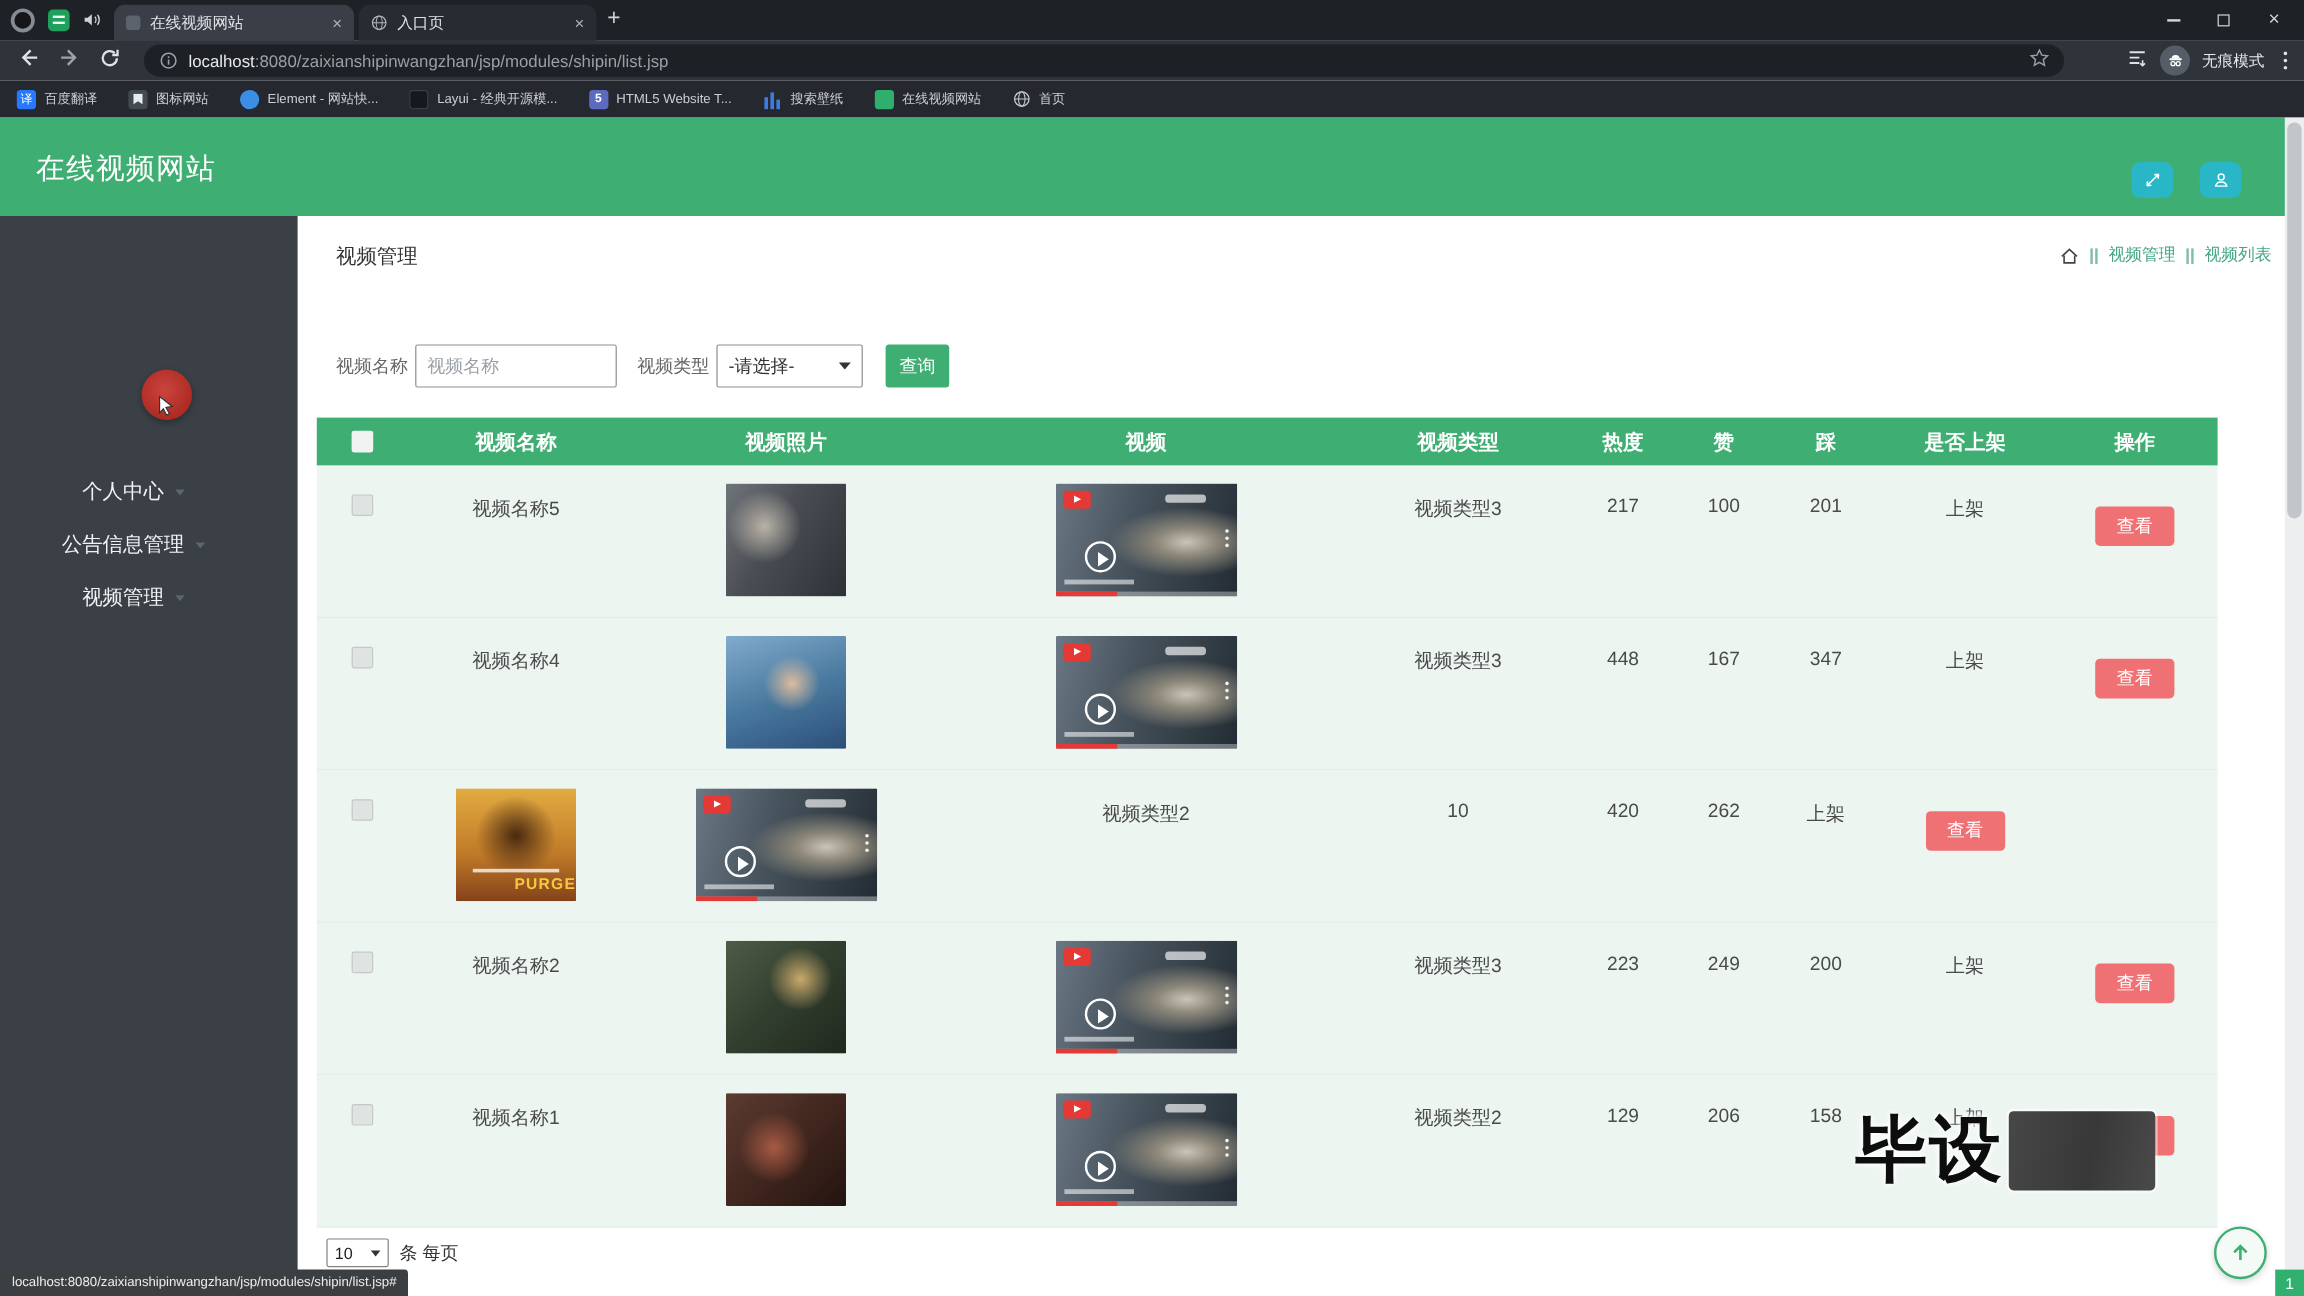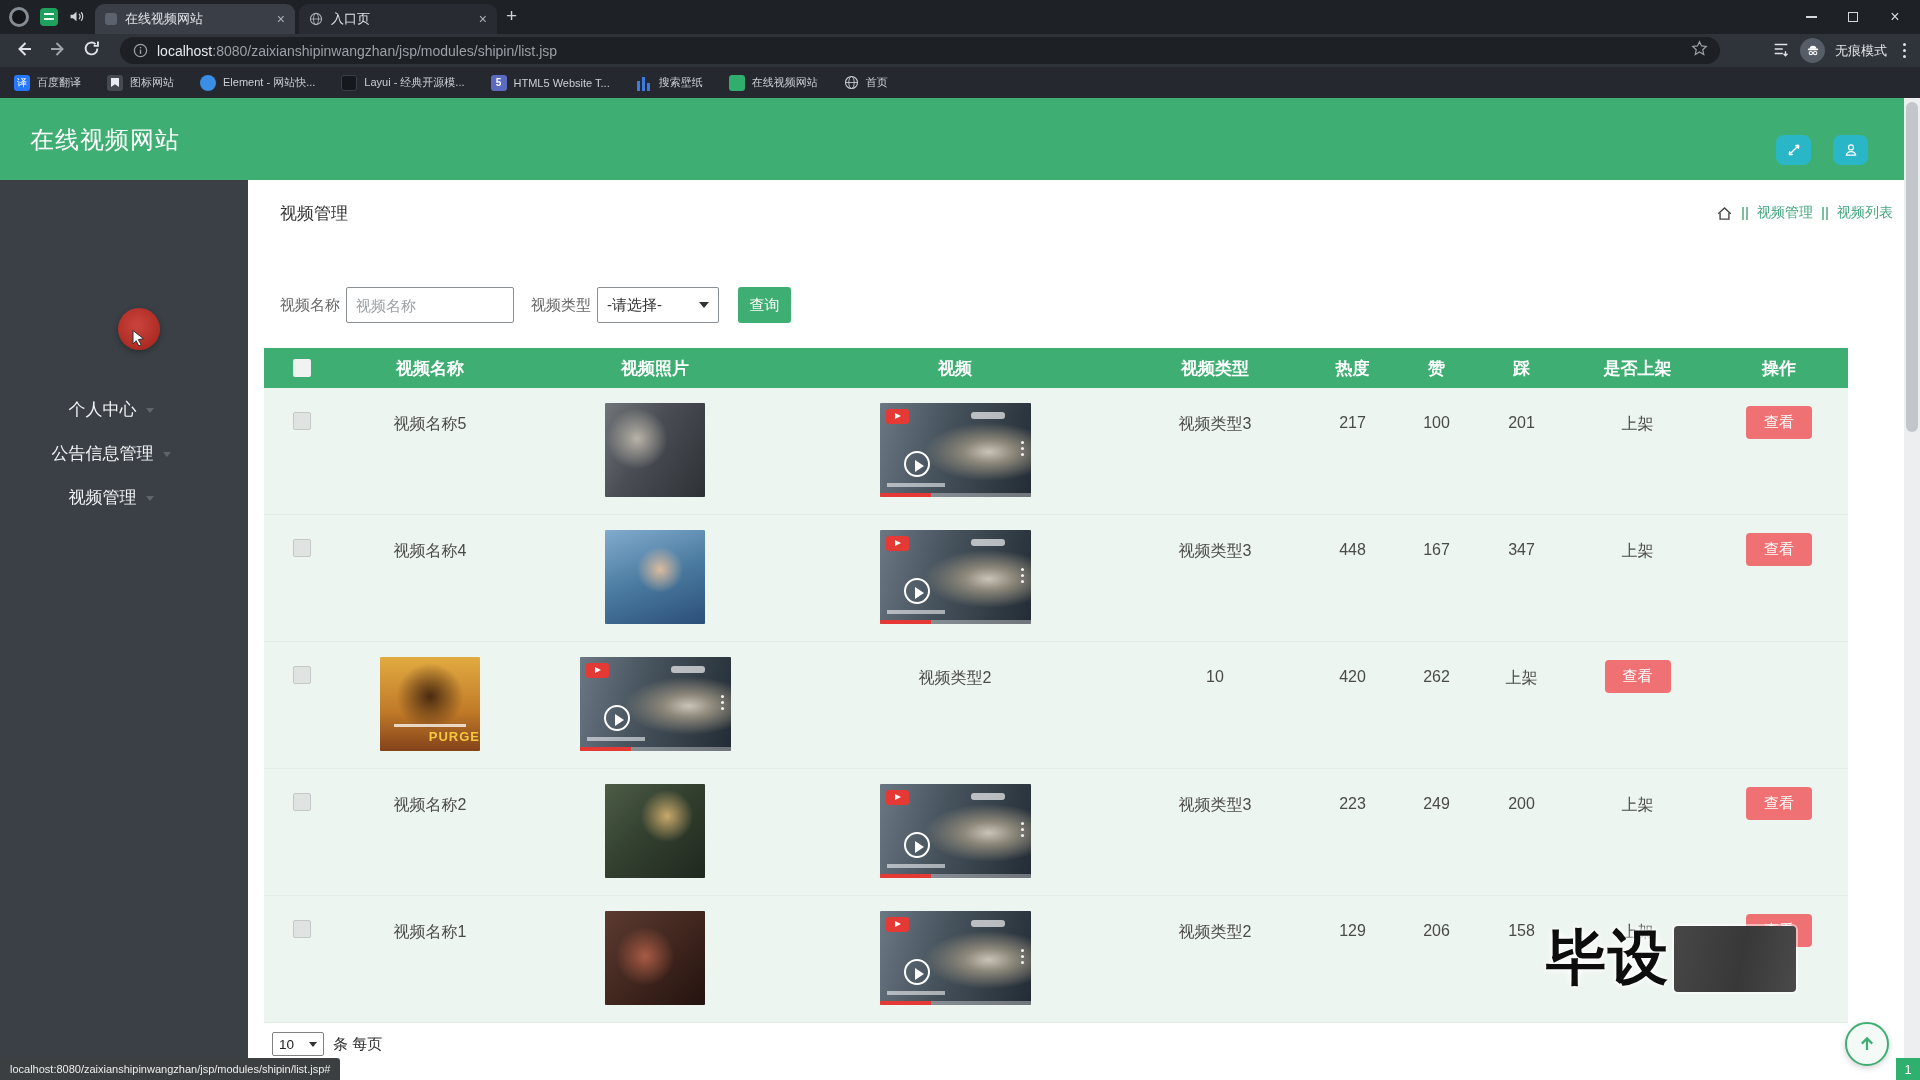--- a/index.html
+++ b/index.html
@@ -90,21 +90,21 @@
   .thead{height:40px;background:var(--green,#3fae73);align-items:center;}
   .thead .hcell{text-align:center;color:#fff;font-size:17px;font-weight:bold;}
   .tbody .trow{height:127px;background:var(--rowbg,#edf5f0);border-bottom:1px solid #e2ede6;}
   .cell{display:flex;justify-content:center;align-items:flex-start;}
   .cell.text{padding-top:26px;font-size:16px;color:#4a4a4a;}
   .c-name{color:#3c3c3c;}
   .cb{width:18px;height:18px;border-radius:2px;background:#dfe3e2;border:1px solid #c4c9c7;display:block;}
   .thead .cb{background:#f1f3f2;border:none;margin:0 auto;}
   .c-check{padding-top:24px;}
   .c-photo,.c-video{padding-top:15px;}
-  .c-action{padding-top:18px;}
+  .c-action{padding-top:34px;}
   .view-btn{width:66px;height:33px;border:none;border-radius:4px;background:var(--pink,#f07173);color:#fff;font-size:15px;font-family:inherit;}
 
   .pthumb{width:100px;height:94px;position:relative;overflow:hidden;border-radius:1px;}
   .p1{background:radial-gradient(circle at 32% 38%,#b9b3a8 0%,rgba(0,0,0,0) 34%),linear-gradient(120deg,#70757a 0%,#4a4e54 42%,#2e3237 100%);}
   .p2{background:radial-gradient(circle at 55% 42%,#dbbb9d 0%,rgba(0,0,0,0) 30%),linear-gradient(160deg,#82abcd 0%,#49799f 52%,#2c4f78 100%);}
   .p3{background:radial-gradient(circle at 50% 42%,#4a2a10 0%,rgba(0,0,0,0) 45%),linear-gradient(180deg,#e2ab41 0%,#c07a28 58%,#84421a 100%);}
   .p4{background:radial-gradient(circle at 62% 34%,#c9a96a 0%,rgba(0,0,0,0) 30%),linear-gradient(135deg,#4d5c46 0%,#323f2f 48%,#20281e 100%);}
   .p5{background:radial-gradient(circle at 40% 48%,#a85a44 0%,rgba(0,0,0,0) 38%),linear-gradient(135deg,#5c3b31 0%,#40261e 52%,#241310 100%);}
   .poster-title{position:absolute;left:0;right:0;bottom:7px;text-align:right;font-size:13px;font-weight:bold;color:#f6c842;letter-spacing:1px;}
   .poster-sub{position:absolute;left:14px;right:14px;bottom:24px;height:3px;background:rgba(255,255,255,.75);}

